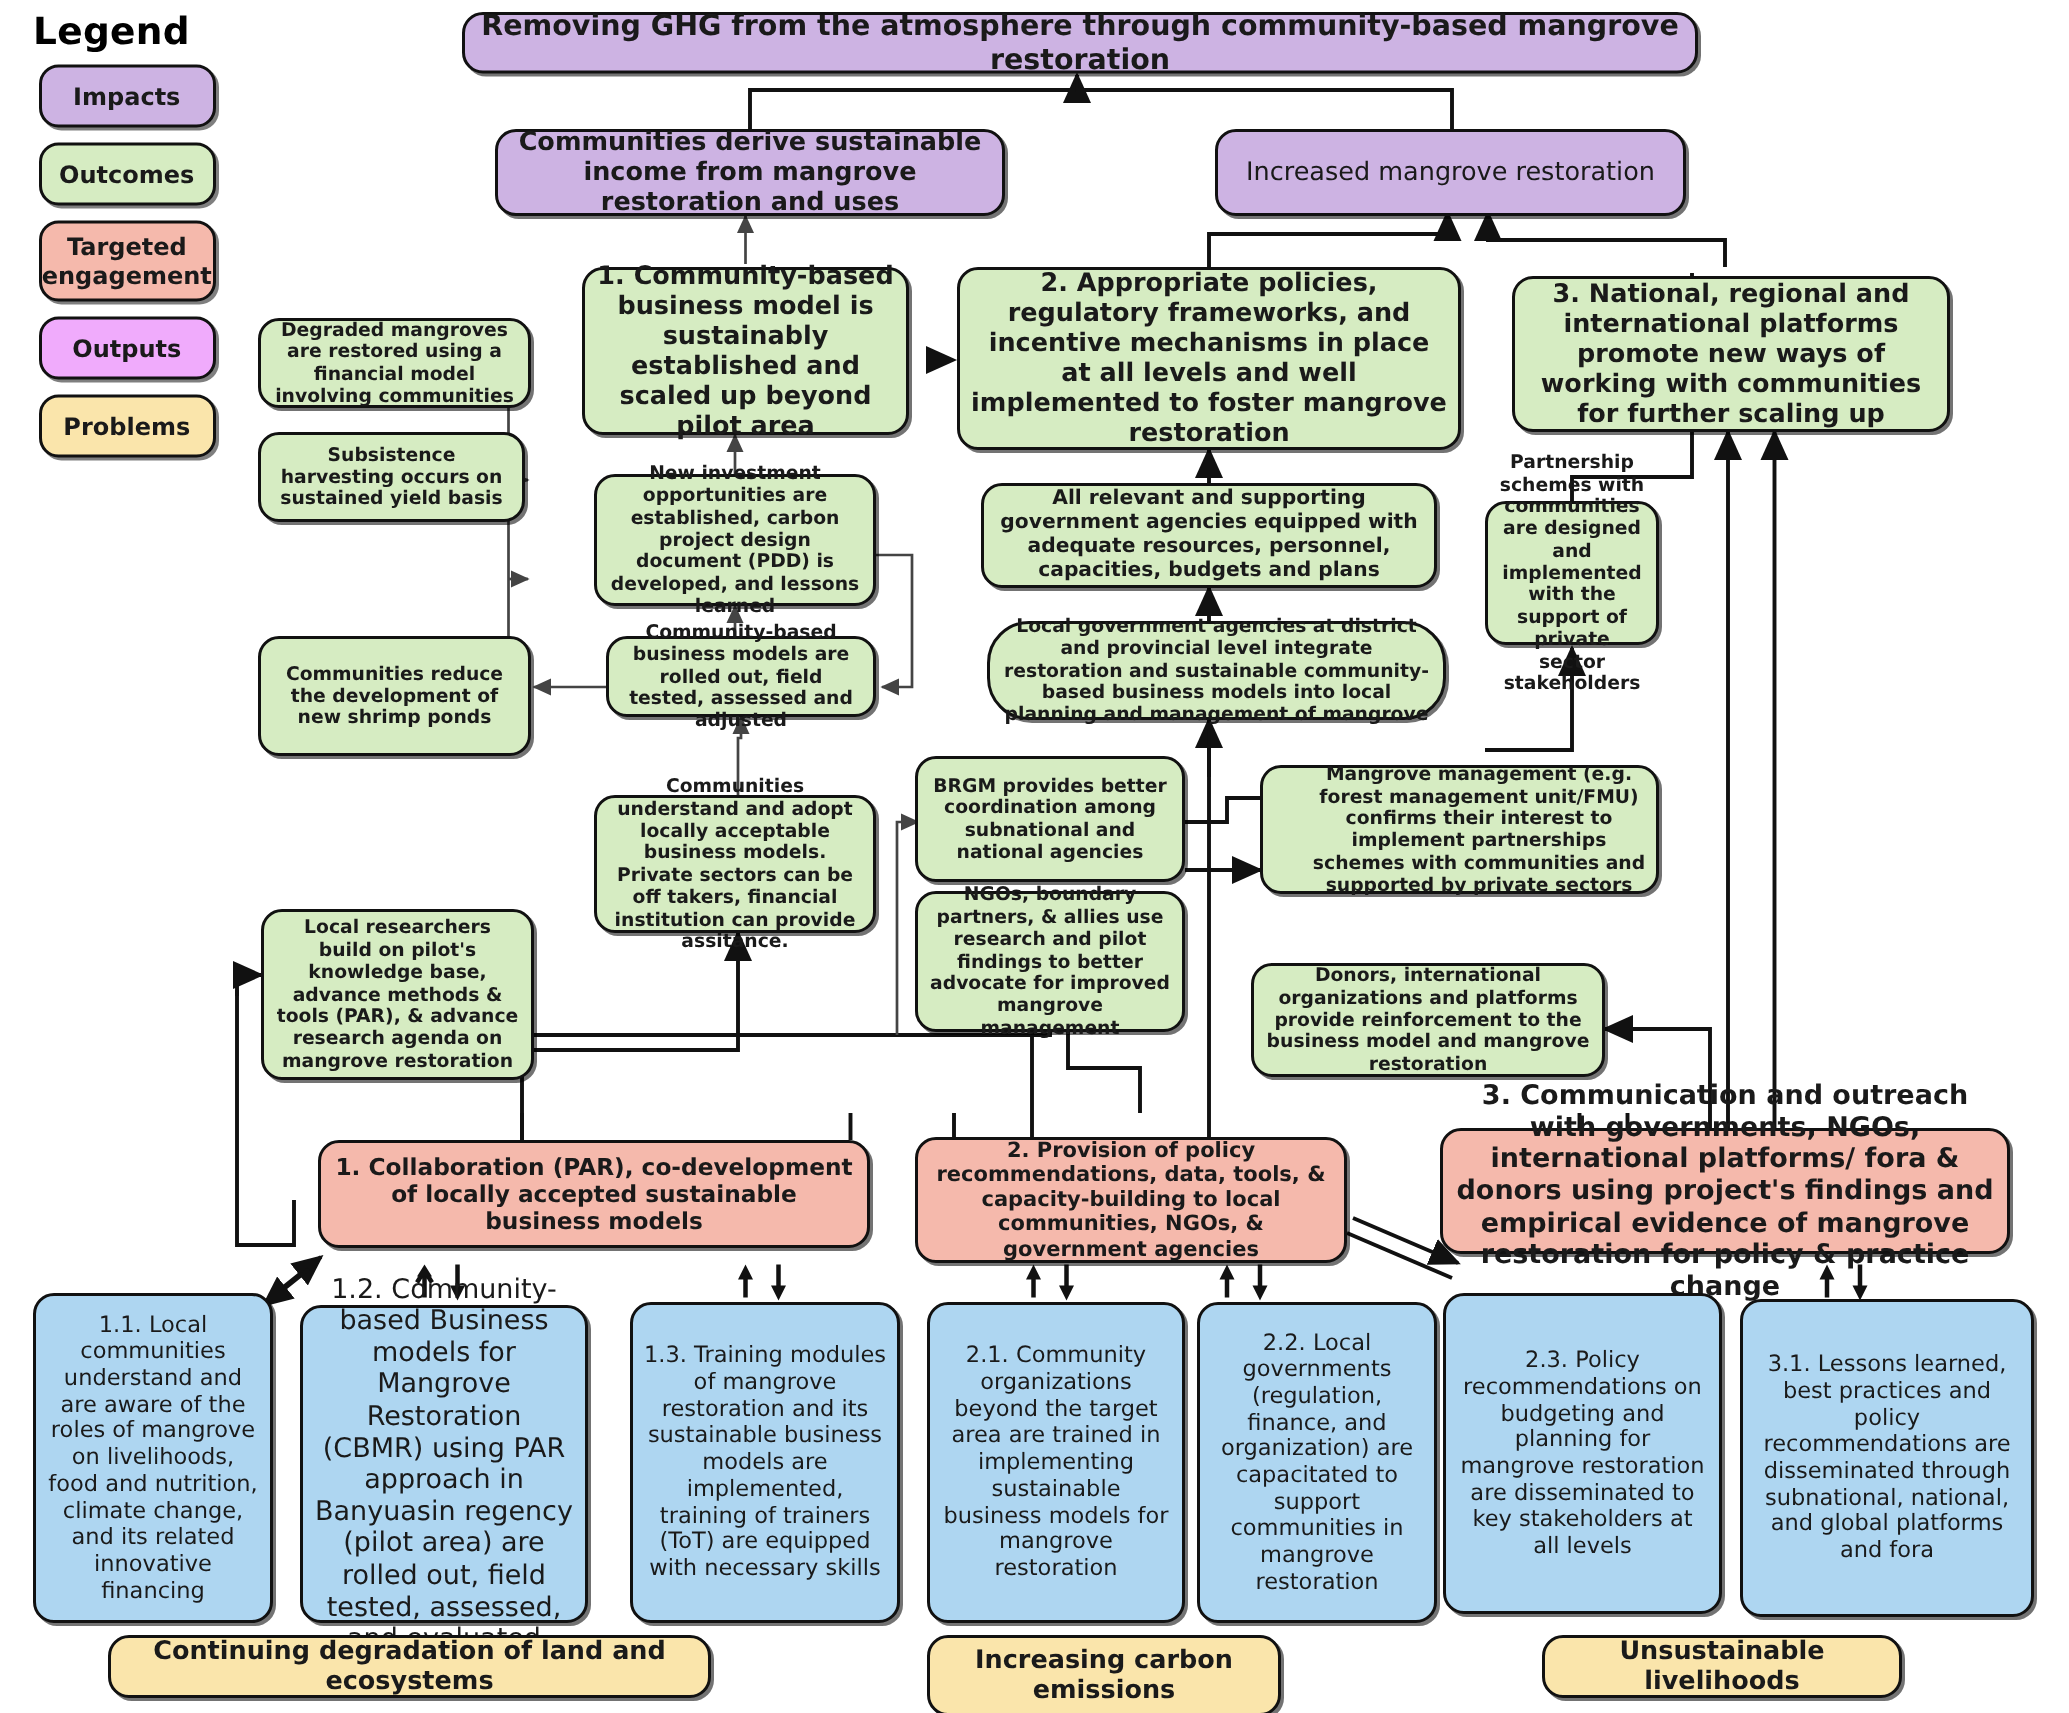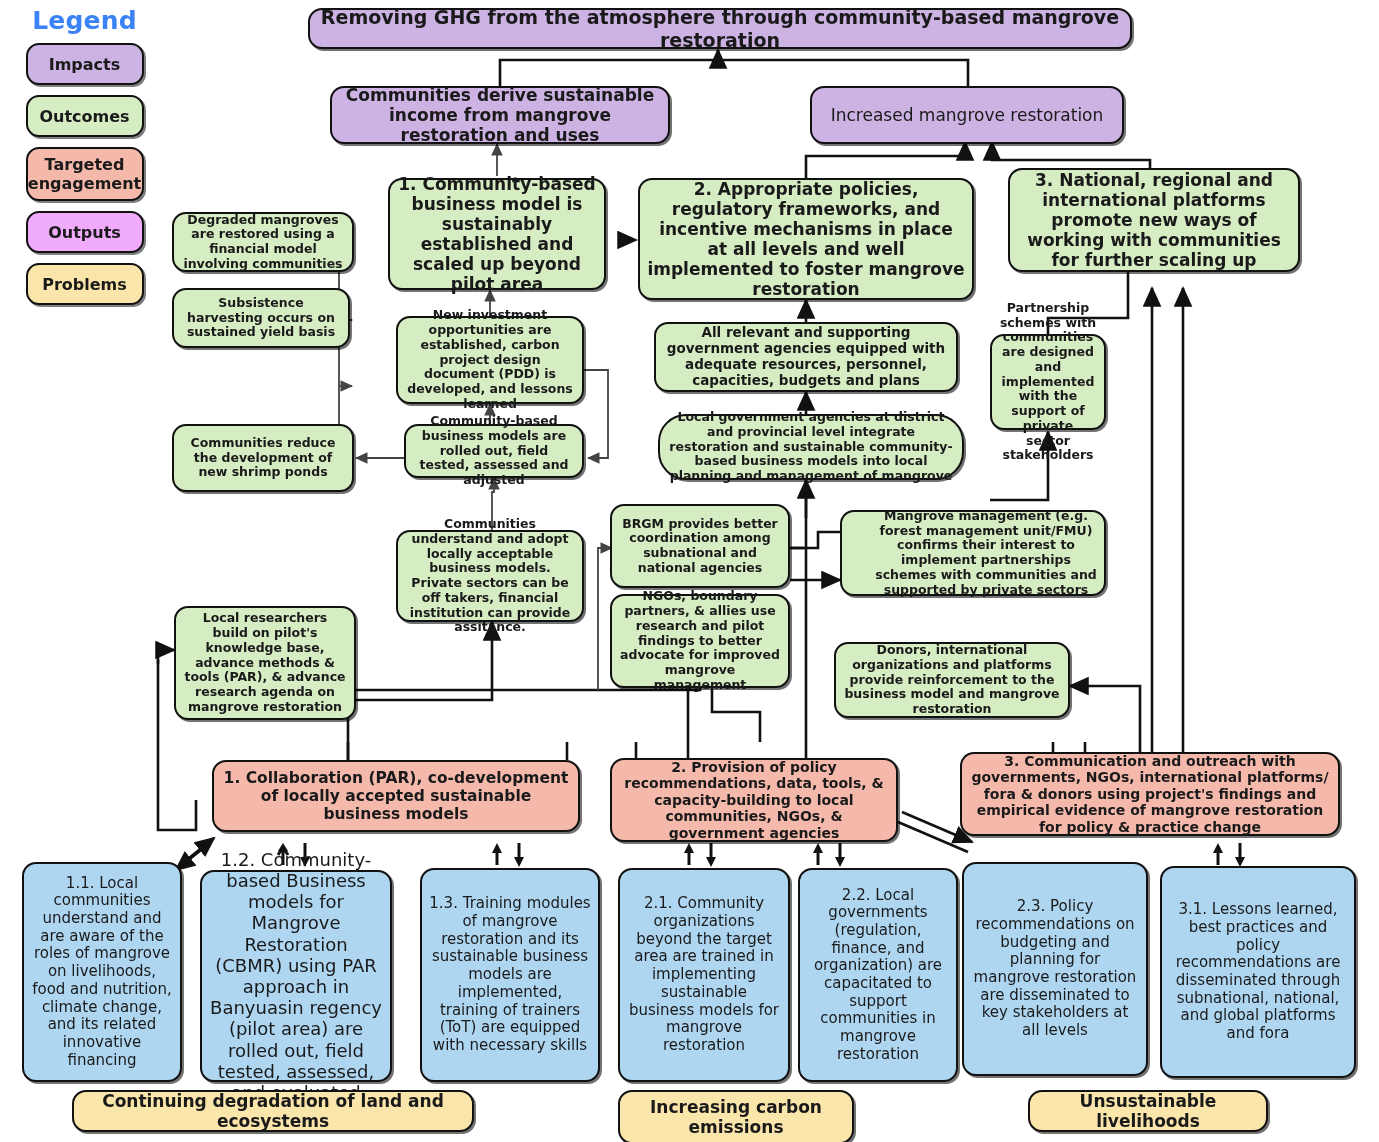--- a/index.html
+++ b/index.html
@@ -21,21 +21,21 @@
   .node span{display:block;width:100%;}
   .impact{background:#cdb3e3;font-weight:bold;}
   .outcome{background:#d6ecc2;font-weight:bold;}
   .engage{background:#f5b9ac;font-weight:bold;}
   .output{background:#aed6f1;font-weight:normal;}
   .problem{background:#fae5ab;font-weight:bold;}
 
   
   #legend{position:absolute;left:22px;top:6px;width:125px;z-index:5;}
   #legend-title{
-    text-align:center;font-weight:bold;font-size:25px;color:#3b82f6;
+    font-weight:bold;font-size:25px;color:#000000;
     margin-bottom:8px;letter-spacing:.2px;
   }
   .legend-item{
     box-sizing:border-box;width:118px;margin:0 auto 10px auto;
     border:2.4px solid #111;border-radius:13px;
     display:flex;align-items:center;justify-content:center;text-align:center;
     font-weight:bold;font-size:16px;padding:6px 4px;min-height:42px;
     box-shadow:2px 2px 0 rgba(0,0,0,0.5);
   }
   .lg-impacts{background:#cdb3e3;}
@@ -209,34 +209,34 @@
   </div>
 
   <div class="node outcome" style="left:388px;top:178px;width:218px;height:112px;font-size:17px;">
     <span>1. Community-based business model is sustainably established and scaled up beyond pilot area</span>
   </div>
 
   <div class="node outcome" style="left:638px;top:178px;width:336px;height:122px;font-size:17px;">
     <span>2. Appropriate policies, regulatory frameworks, and incentive mechanisms in place at all levels and well implemented to foster mangrove restoration</span>
   </div>
 
-  <div class="node outcome" style="left:1008px;top:168px;width:292px;height:104px;font-size:17px;">
+  <div class="node outcome" style="left:1008px;top:184px;width:292px;height:104px;font-size:17px;">
     <span>3. National, regional and international platforms promote new ways of working with communities for further scaling up</span>
   </div>
 
   <div class="node outcome" style="left:172px;top:212px;width:182px;height:60px;font-size:12.5px;">
     <span>Degraded mangroves are restored using a financial model involving communities</span>
   </div>
 
   <div class="node outcome" style="left:172px;top:288px;width:178px;height:60px;font-size:12.5px;">
     <span>Subsistence harvesting occurs on sustained yield basis</span>
   </div>
 
 
-  <div class="node outcome" style="left:172px;top:424px;width:182px;height:68px;font-size:12.5px;">
+  <div class="node outcome" style="left:172px;top:424px;width:182px;height:80px;font-size:12.5px;">
     <span>Communities reduce the development of new shrimp ponds</span>
   </div>
 
   <div class="node outcome" style="left:396px;top:316px;width:188px;height:88px;font-size:12.5px;">
     <span>New investment opportunities are established, carbon project design document (PDD) is developed, and lessons learned</span>
   </div>
 
   <div class="node outcome" style="left:404px;top:424px;width:180px;height:54px;font-size:12.5px;">
     <span>Community-based business models are rolled out, field tested, assessed and adjusted</span>
   </div>
@@ -278,21 +278,21 @@
   </div>
 
   <div class="node engage" style="left:212px;top:760px;width:368px;height:72px;font-size:15.5px;">
     <span>1. Collaboration (PAR), co-development of locally accepted sustainable business models</span>
   </div>
 
   <div class="node engage" style="left:610px;top:758px;width:288px;height:84px;font-size:14px;">
     <span>2. Provision of policy recommendations, data, tools, &amp; capacity-building to local communities, NGOs, &amp; government agencies</span>
   </div>
 
-  <div class="node engage" style="left:960px;top:752px;width:380px;height:84px;font-size:14px;">
+  <div class="node engage" style="left:960px;top:752px;width:380px;height:84px;font-size:18px;">
     <span>3. Communication and outreach with  governments, NGOs, international platforms/ fora &amp; donors using project's findings and empirical evidence of  mangrove restoration for policy &amp; practice change</span>
   </div>
 
   <div class="node output" style="left:22px;top:862px;width:160px;height:220px;font-size:15px;">
     <span>1.1. Local communities understand and are aware of the roles of mangrove on livelihoods, food and nutrition, climate change, and its related innovative financing</span>
   </div>
 
   <div class="node output" style="left:200px;top:870px;width:192px;height:212px;font-size:18px;">
     <span>1.2. Community-based Business models for Mangrove Restoration (CBMR) using PAR approach in Banyuasin regency (pilot area) are rolled out, field tested, assessed, and evaluated</span>
   </div>

